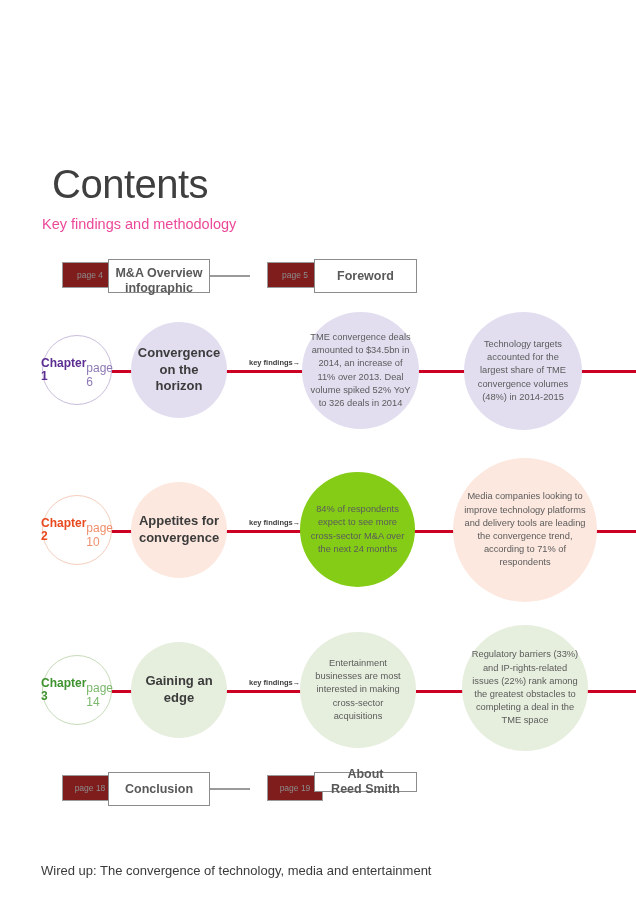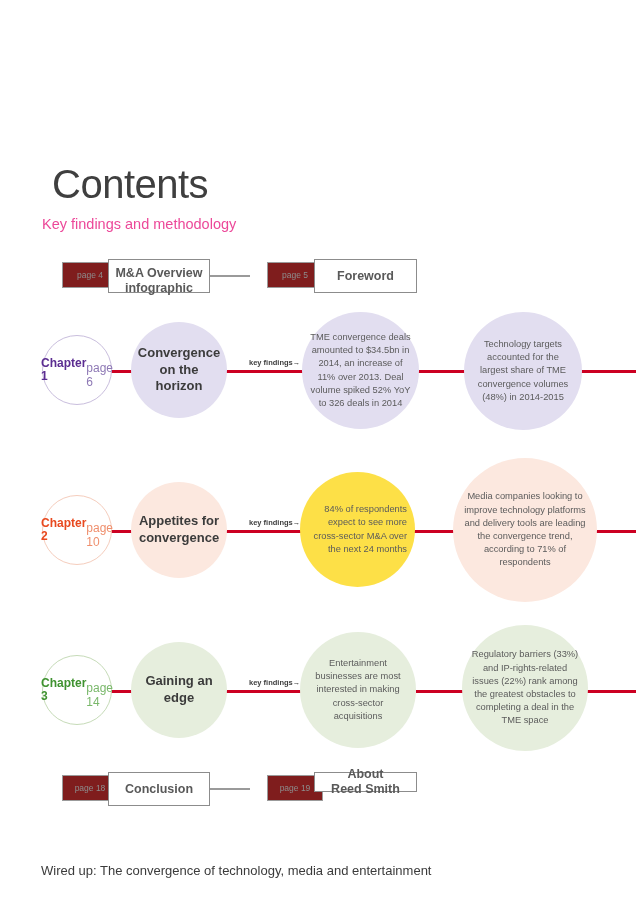--- a/index.html
+++ b/index.html
@@ -205,21 +205,21 @@
   <div class="chapcircle" style="left:42px; top:495px; border:1px solid #f5cdbd;">
     <span class="chap-label" style="color:#e8491f;">Chapter 2</span>
     <span class="chap-page" style="color:#ef8f6d;">page 10</span>
   </div>
 
   <div class="bubble heading" style="left:131px; top:482px; width:96px; height:96px; background:#fce8df;">
     <span style="white-space:pre-line;">Appetites for
 convergence</span>
   </div>
 
-  <div class="bubble finding" style="left:300px; top:472px; width:115px; height:115px; background:#fde047;text-align:right;">
+  <div class="bubble finding" style="left:300px; top:472px; width:115px; height:115px; background:#84cc16;">
     <span>84% of respondents expect to see more cross-sector M&amp;A over the next 24 months</span>
   </div>
 
   <div class="bubble finding" style="left:453px; top:458px; width:144px; height:144px; background:#fce8df;">
     <span>Media companies looking to improve technology platforms and delivery tools are leading the convergence trend, according to 71% of respondents</span>
   </div>
 </div>
 
 <div class="row">
   <div class="redline" style="left:108px; top:690px; width:48px;"></div>

